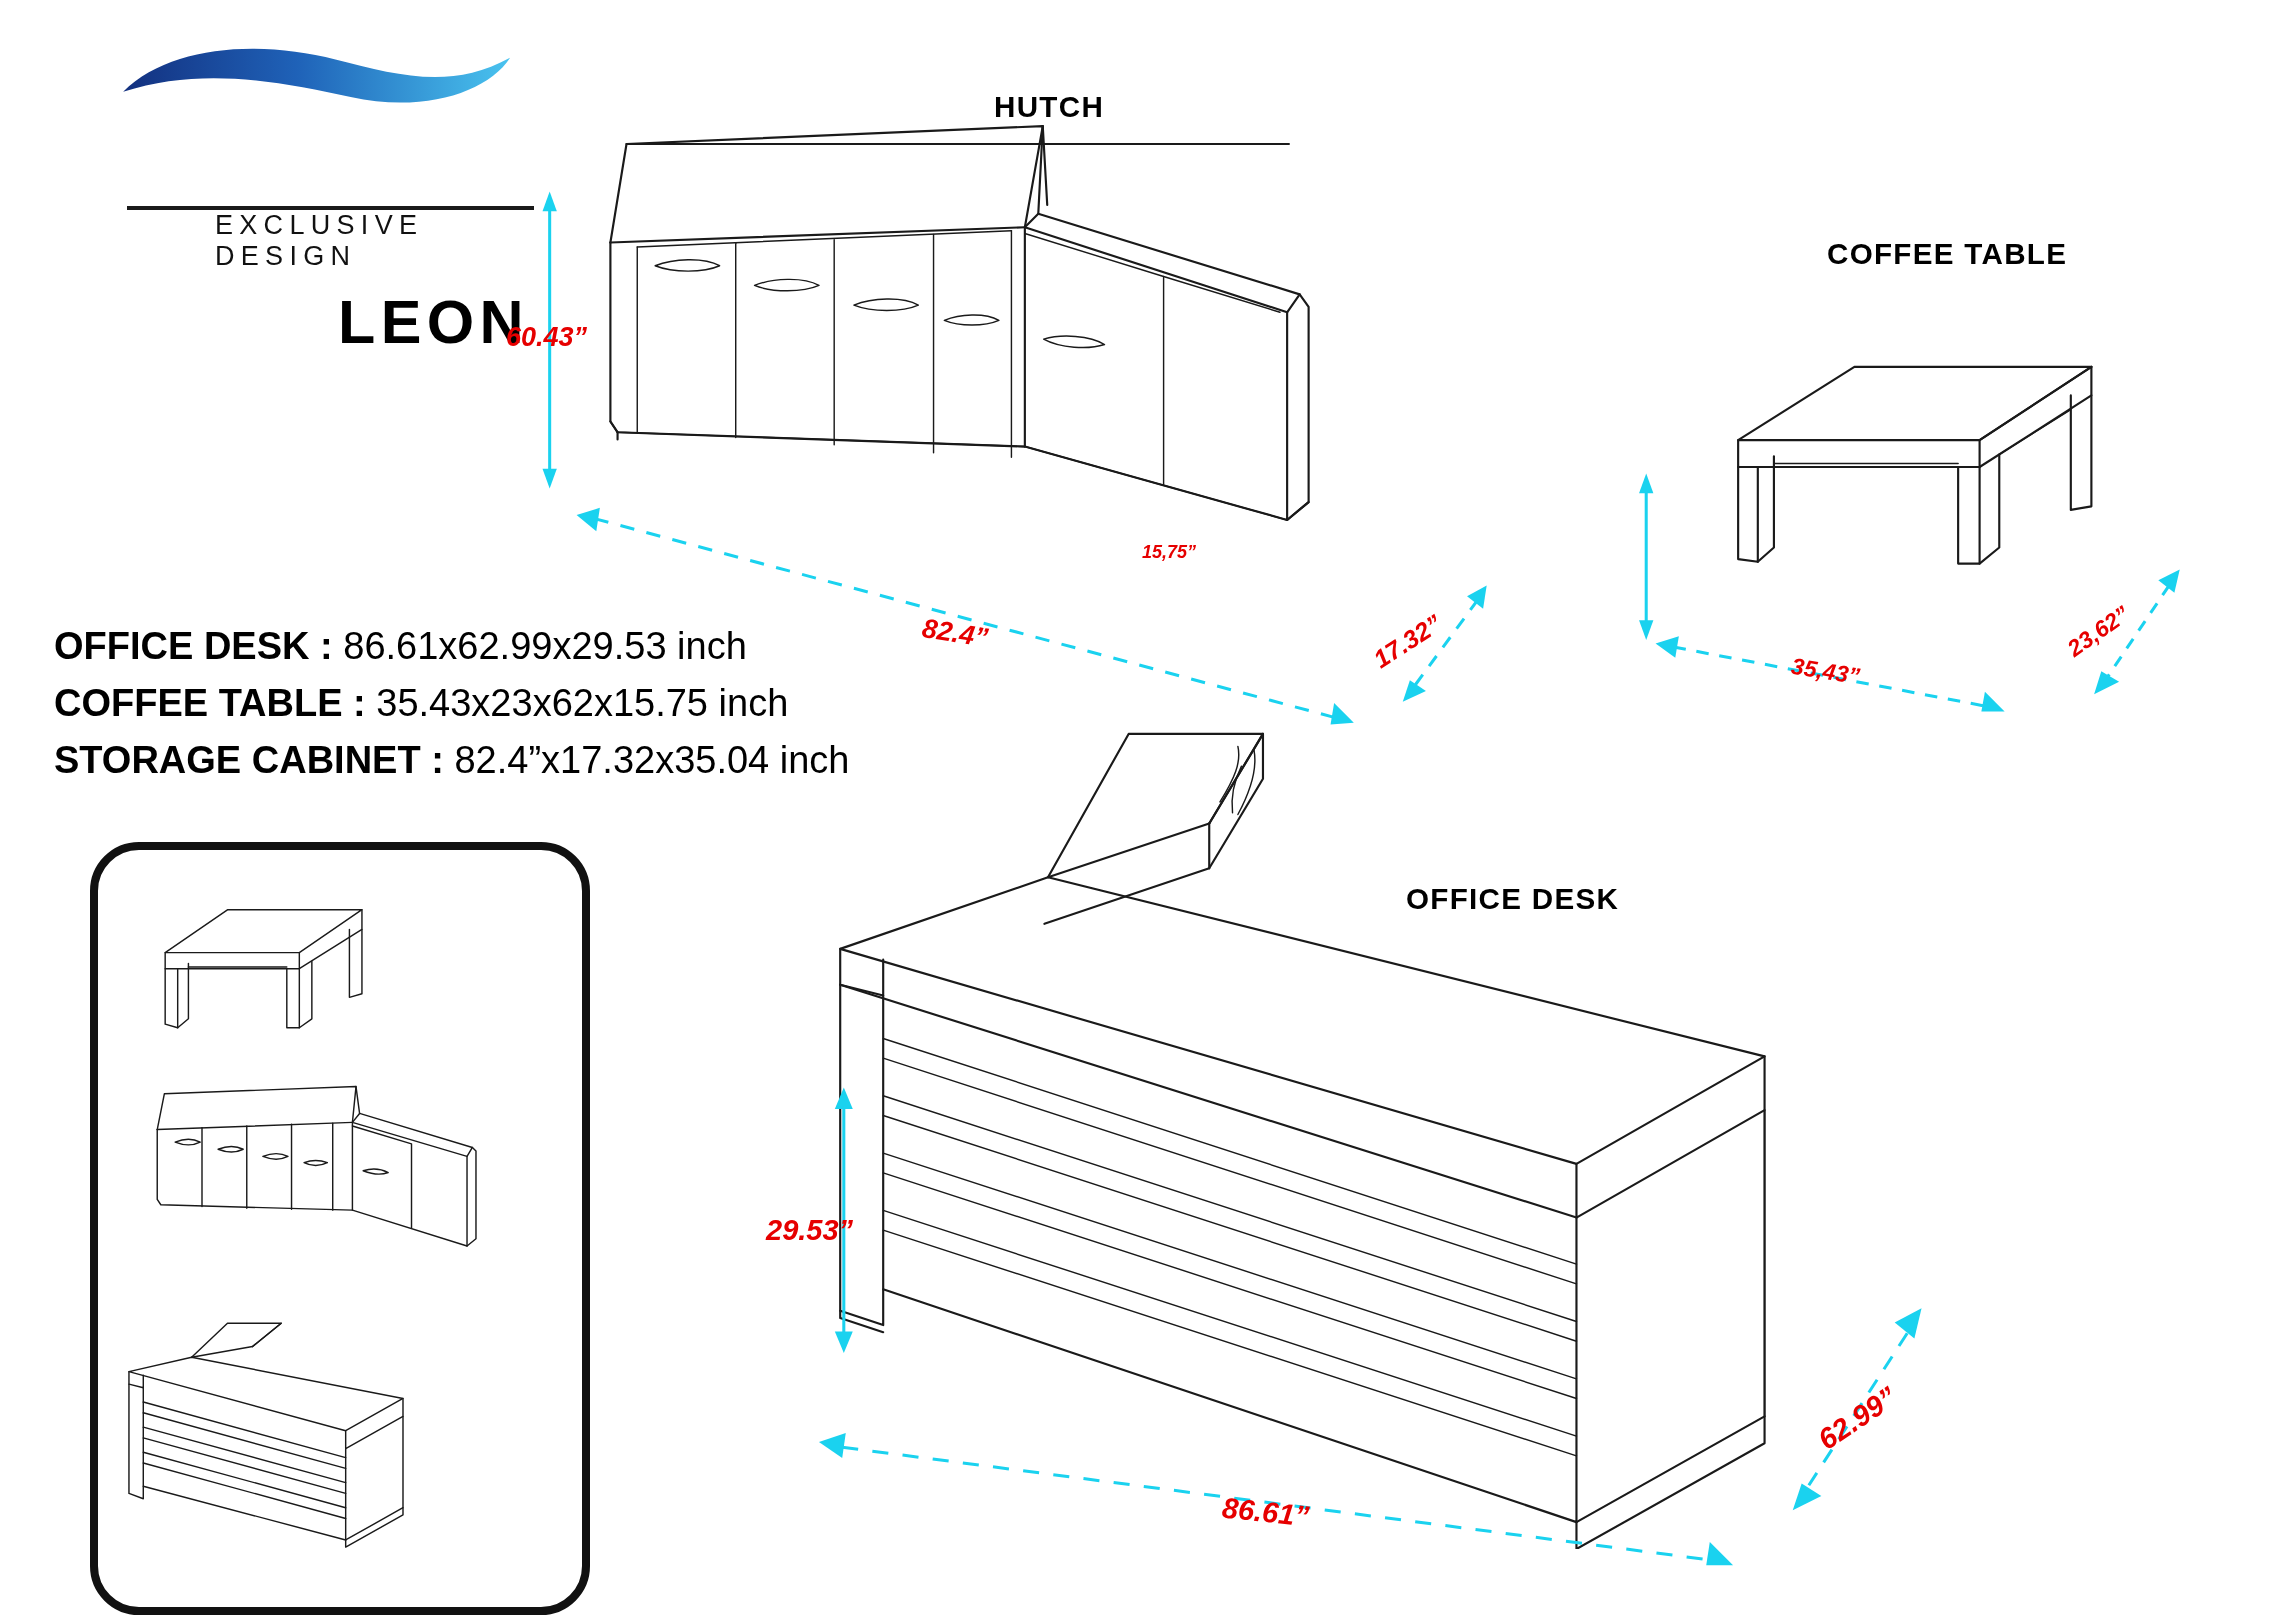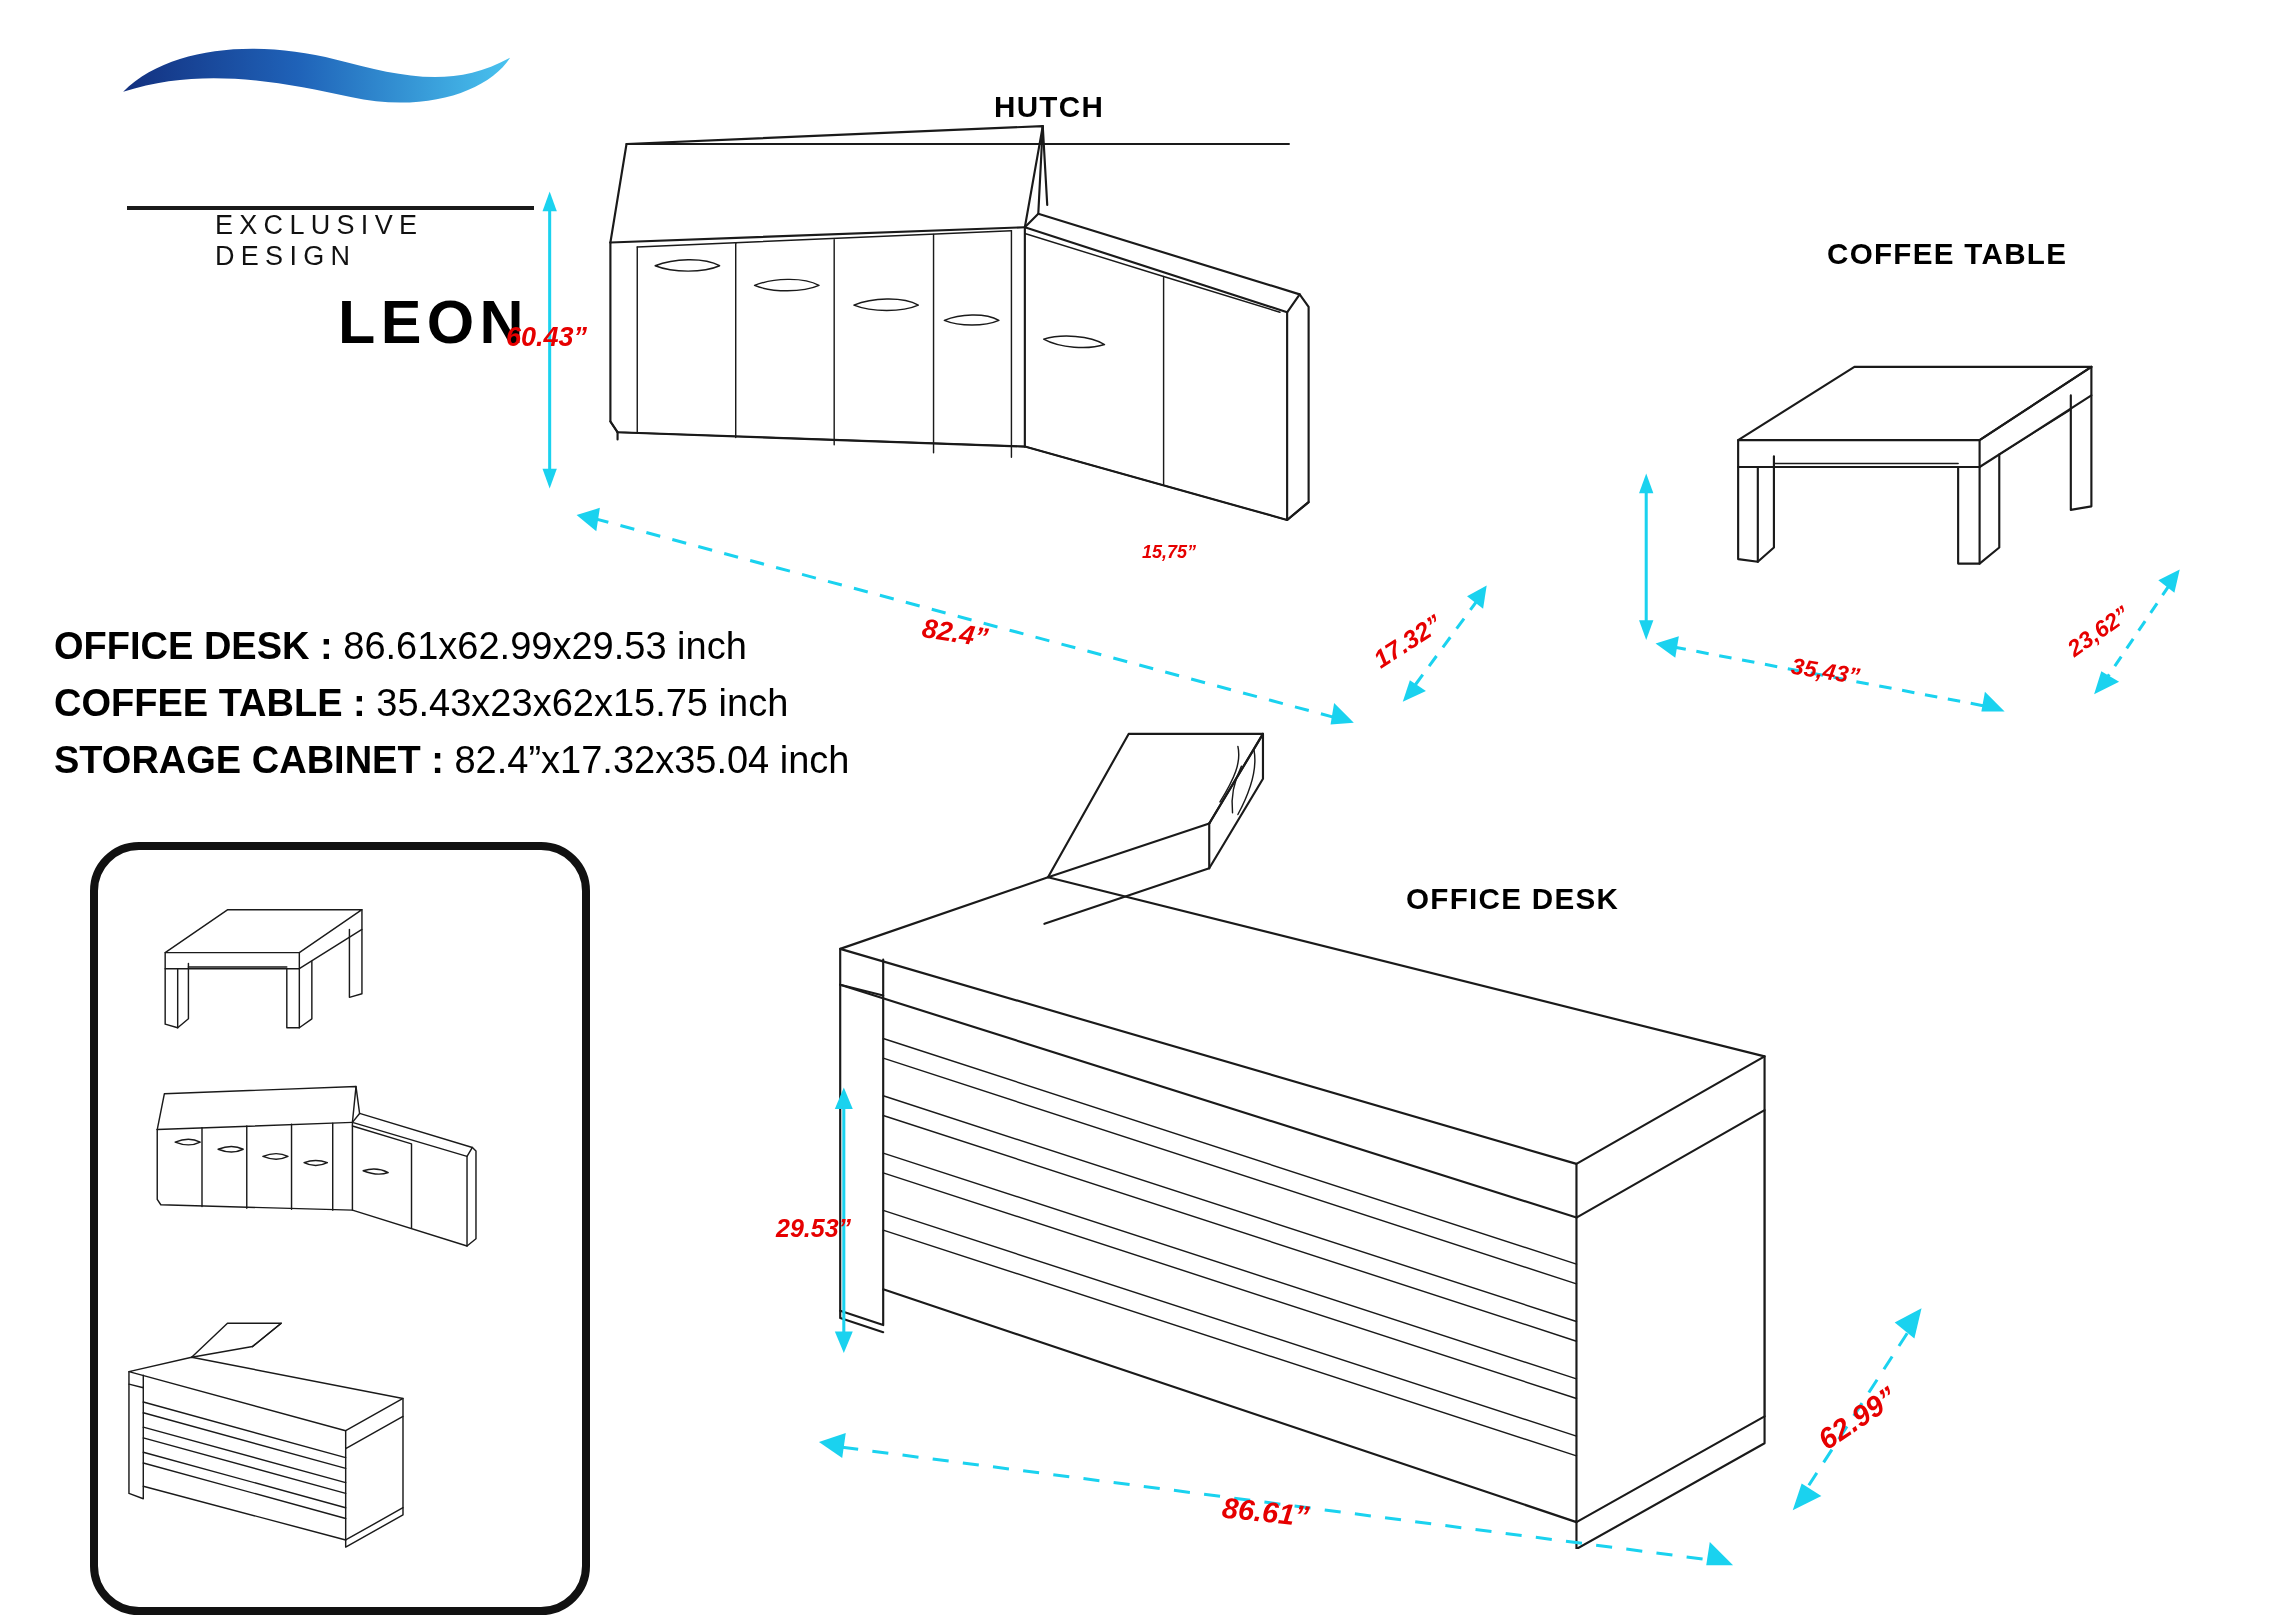--- a/index.html
+++ b/index.html
@@ -27,21 +27,21 @@
   #title-desk{left:1406px;top:882px;}
   
   .dim{position:absolute;color:#e60000;font-weight:bold;font-style:italic;
        font-family:"Liberation Sans", sans-serif;white-space:nowrap;}
   #dim-h-35{left:506px;top:322px;font-size:27px;}
   #dim-h-82{left:922px;top:618px;font-size:27px;transform:rotate(9deg);}
   #dim-h-17{left:1370px;top:627px;font-size:25px;transform:rotate(-33deg);}
   #dim-c-15{left:1142px;top:542px;font-size:18px;text-align:right;}
   #dim-c-35{left:1791px;top:658px;font-size:23px;transform:rotate(9deg);}
   #dim-c-23{left:2064px;top:618px;font-size:23px;transform:rotate(-35deg);}
-  #dim-d-29{left:766px;top:1214px;font-size:25px;margin-left:10px;}
+  #dim-d-29{left:766px;top:1214px;font-size:29px;}
   #dim-d-86{left:1222px;top:1496px;font-size:29px;transform:rotate(6deg);}
   #dim-d-62{left:1814px;top:1402px;font-size:29px;transform:rotate(-34deg);}
   
   #thumb-panel{left:90px;top:842px;width:484px;height:757px;
                border:8px solid #111;border-radius:49px;background:#fff;}
   svg{display:block;}
   .ink{fill:none;stroke:#1a1a1a;stroke-width:2.4;stroke-linejoin:round;stroke-linecap:round;}
   .ink-t{fill:none;stroke:#1a1a1a;stroke-width:1.6;stroke-linejoin:round;stroke-linecap:round;}
   .arr{fill:none;stroke:#1ad2ef;stroke-width:3.4;}
   .arrhead{fill:#1ad2ef;}

